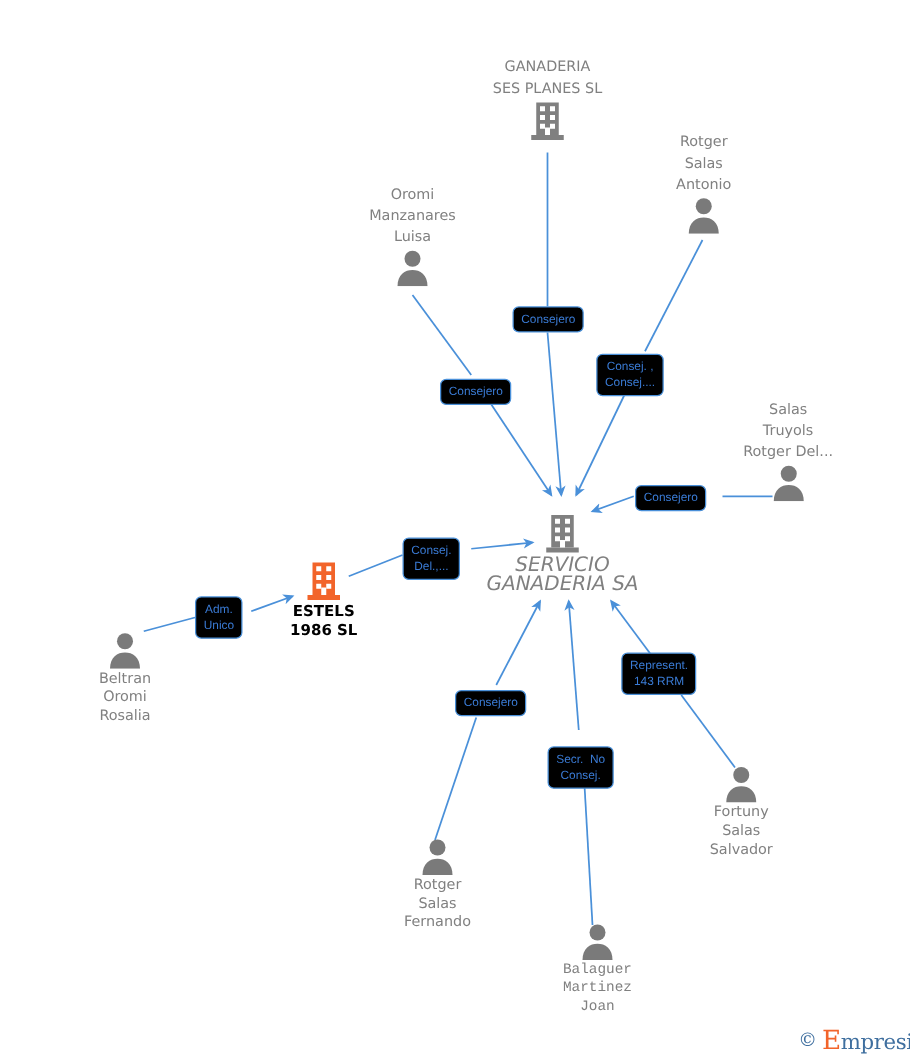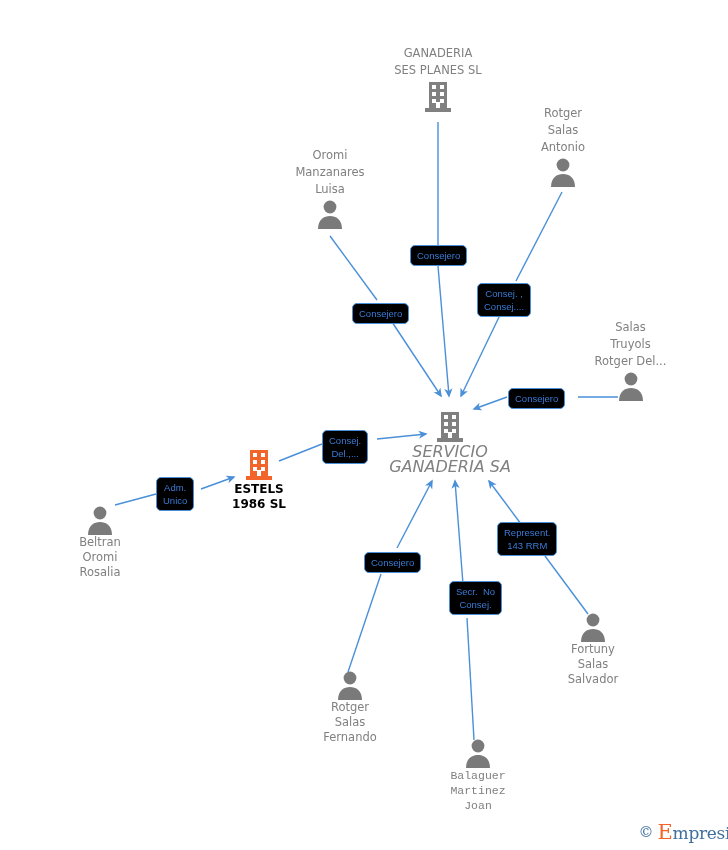--- a/index.html
+++ b/index.html
@@ -302,21 +302,21 @@
   <div class="edge-label" style="left:508px; top:388px;">Consejero</div>
 
   <div class="edge-label" style="left:322px; top:430px;">Consej.
 Del.,...</div>
 
   <div class="edge-label" style="left:156px; top:477px;">Adm.
 Unico</div>
 
   <div class="edge-label" style="left:364px; top:552px;">Consejero</div>
 
-  <div class="edge-label" style="left:438px; top:581px;margin-left:11px;">Secr.  No
+  <div class="edge-label" style="left:438px; top:597px;">Secr.  No
 Consej.</div>
 
   <div class="edge-label" style="left:497px; top:522px;">Represent.
 143 RRM</div>
 
   <div id="watermark">
     <span class="cmark">©</span>
     <span class="brand"><span class="e">E</span><span>mpresia</span></span>
   </div>
 

